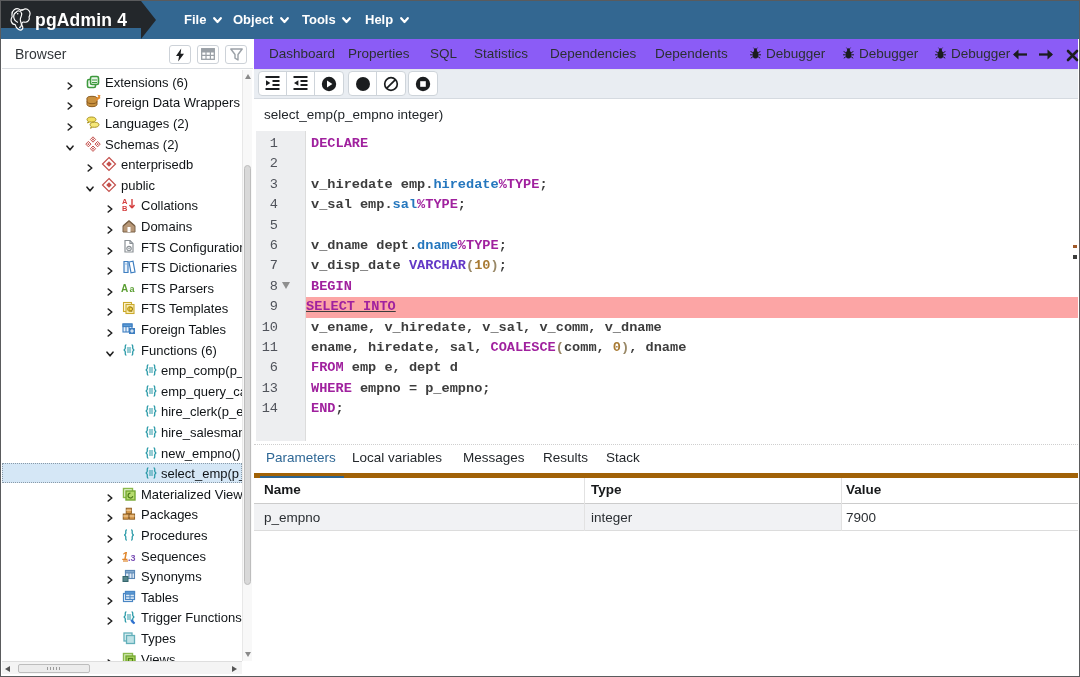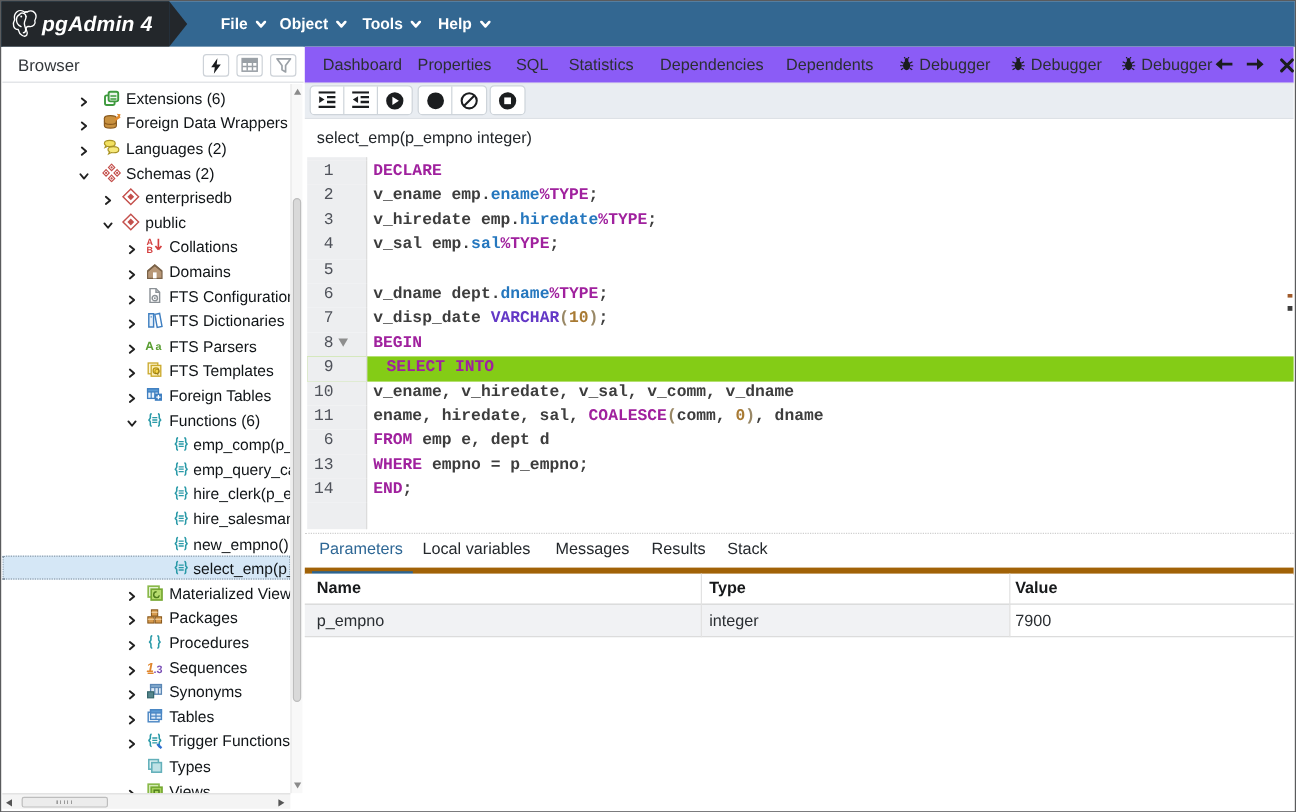--- a/index.html
+++ b/index.html
@@ -1,18 +1,18 @@
 <!DOCTYPE html>
 <html><head><meta charset="utf-8"><style>
 * { margin:0; padding:0; box-sizing:border-box; }
 html,body { width:1080px; height:677px; overflow:hidden; font-family:"Liberation Sans",sans-serif; background:#fff; }
 #win { position:absolute; inset:0; border:1px solid #5a5b5d; }
 
 #hdr { position:absolute; left:0; top:0; width:100%; height:38px; background:#336791; }
-#logo { position:absolute; left:0; top:0; width:140px; height:38px; background:#23272b;font-style:italic; }
+#logo { position:absolute; left:0; top:0; width:140px; height:27px; background:#23272b; }
 #logo:after { content:''; position:absolute; left:140px; top:0; border-left:15px solid #23272b; border-top:19px solid transparent; border-bottom:19px solid transparent; }
 #logo svg { position:absolute; left:7px; top:6px; }
 #logo span { position:absolute; left:34px; top:9px; color:#fff; font-size:17.5px; font-weight:bold; letter-spacing:0.2px; }
 .menu { position:absolute; top:11px; color:#fff; font-size:13px; font-weight:bold; }
 .menu svg { margin-left:3px; }
 
 #lpanel { position:absolute; left:1px; top:38px; width:251px; bottom:1px; background:#fff; }
 #bhdr { position:absolute; left:0; top:0; width:100%; height:30px; border-bottom:1px solid #dcdfe3; }
 #bhdr .t { position:absolute; left:13px; top:7px; font-size:14px; color:#33373b; }
 .bbtn { position:absolute; top:6px; width:22px; height:19px; background:#fff; border:1px solid #cdd2d8; border-radius:3px; text-align:center; }
@@ -46,21 +46,21 @@
 .grp .b { width:28px; height:23px; border-right:1px solid #ced4da; text-align:center; }
 .grp .b:last-child { border-right:none; }
 .grp .b svg { margin-top:4px; }
 #sigrow { position:absolute; left:0; top:59px; right:0; height:33px; background:#fff; border-top:1px solid #d5dae0; }
 #sigrow span { position:absolute; left:10px; top:8px; font-size:13.5px; color:#22262a; }
 
 #editor { position:absolute; left:2px; top:92px; right:0; height:349px; background:#fff; font-family:"Liberation Mono",monospace; font-size:13.6px; }
 .cline { position:relative; height:20.4px; line-height:20.4px; white-space:pre; }
 .gut { position:absolute; left:0; top:0; width:50px; height:100%; background:#edeef0; border-right:1px solid #dcdcdc; color:#4f525a; text-align:right; padding-right:27px; }
 .ctext { position:absolute; left:55px; top:0; color:#3d3d3d; font-weight:bold; }
-.cl-hl .ctext { left:0; padding-left:66px; right:0; background:#84cc16; }
+.cl-hl .ctext { left:0; padding-left:50px; right:0; background:#fca5a5;text-decoration:underline; }
 .cl-hl .gut { z-index:2; }
 .k { color:#a0219e; }
 .m { color:#2577be; }
 .v { color:#6338c6; }
 .n { color:#a87a33; }
 .p { color:#998866; }
 .bpmark { position:absolute; right:15px; top:5.5px; border-left:4.5px solid transparent; border-right:4.5px solid transparent; border-top:7px solid #8e8e8e; }
 
 #btabs { position:absolute; left:0; top:410px; right:0; height:30px; border-bottom:6px solid #a16207; }
 .btab { position:absolute; top:1px; font-size:13.5px; color:#24282c; }
@@ -571,21 +571,21 @@
   <div id="sigrow">
         <span>select_emp(p_empno integer)</span>
       </div>
   <div style="position:absolute; right:1px; top:206px; width:4px; height:3px; background:#a05a2a; z-index:5"></div>
   <div style="position:absolute; right:1px; top:216px; width:4px; height:4px; background:#3d3d3d; z-index:5"></div>
   <div id="editor">
     <div style="height:3px">
           <div style="width:50px;height:3px;background:#edeef0;border-right:1px solid #dcdcdc"></div>
         </div>
 <div class="cline"><span class="gut">1</span><span class="ctext"><b class="k">DECLARE</b></span></div>
-<div class="cline"><span class="gut">2</span><span class="ctext">v_ename emp.<span class="m">ename</span><b class="k">%TYPE</b>;</span></div>
+<div class="cline"><span class="gut">2</span></div>
 <div class="cline"><span class="gut">3</span><span class="ctext">v_hiredate emp.<span class="m">hiredate</span><b class="k">%TYPE</b>;</span></div>
 <div class="cline"><span class="gut">4</span><span class="ctext">v_sal emp.<span class="m">sal</span><b class="k">%TYPE</b>;</span></div>
 <div class="cline"><span class="gut">5</span></div>
 <div class="cline"><span class="gut">6</span><span class="ctext">v_dname dept.<span class="m">dname</span><b class="k">%TYPE</b>;</span></div>
 <div class="cline"><span class="gut">7</span><span class="ctext">v_disp_date <b class="v">VARCHAR</b><span class="p">(</span><span class="n">10</span><span class="p">)</span>;</span></div>
 <div class="cline"><span class="gut">8<span class="bpmark"></span></span><span class="ctext"><b class="k">BEGIN</b></span></div>
 <div class="cline cl-hl"><span class="gut">9</span><span class="ctext"><b class="k">SELECT INTO</b></span></div>
 <div class="cline"><span class="gut">10</span><span class="ctext">v_ename, v_hiredate, v_sal, v_comm, v_dname</span></div>
 <div class="cline"><span class="gut">11</span><span class="ctext">ename, hiredate, sal, <b class="k">COALESCE</b><span class="p">(</span>comm, <span class="n">0</span><span class="p">)</span>, dname</span></div>
 <div class="cline"><span class="gut">6</span><span class="ctext"><b class="k">FROM</b> emp e, dept d</span></div>

